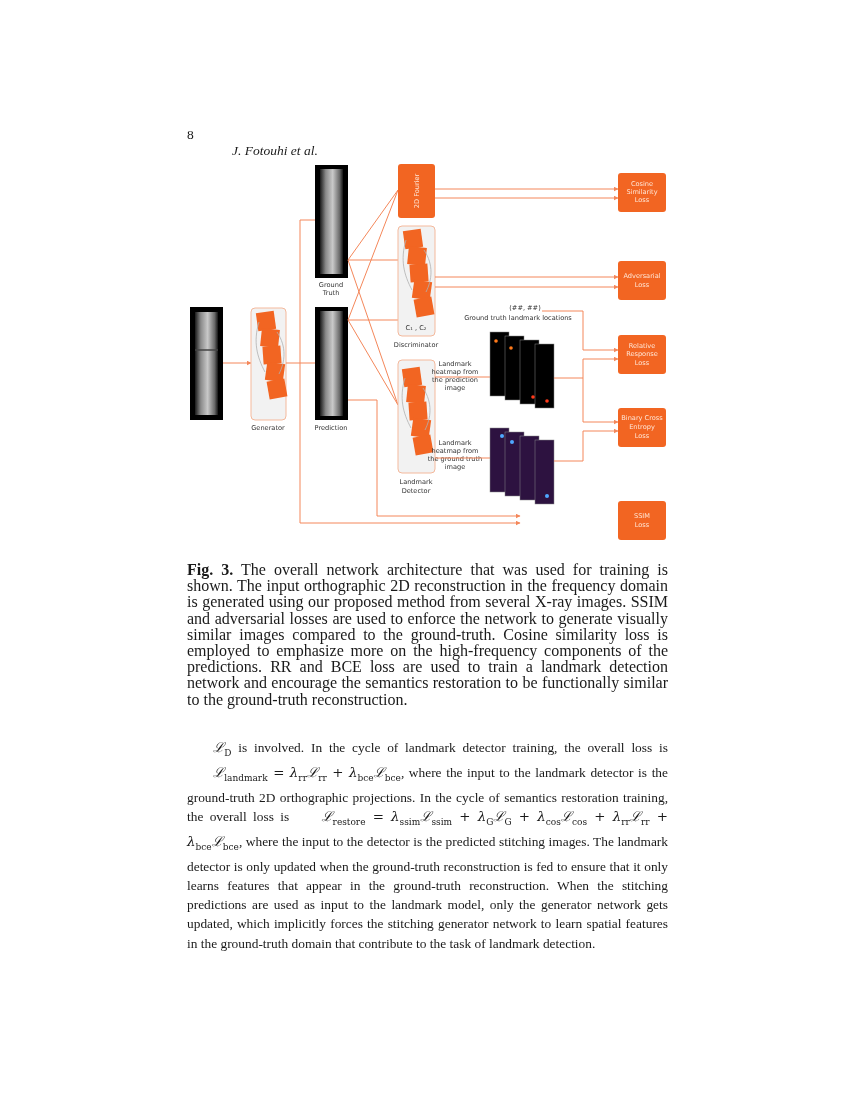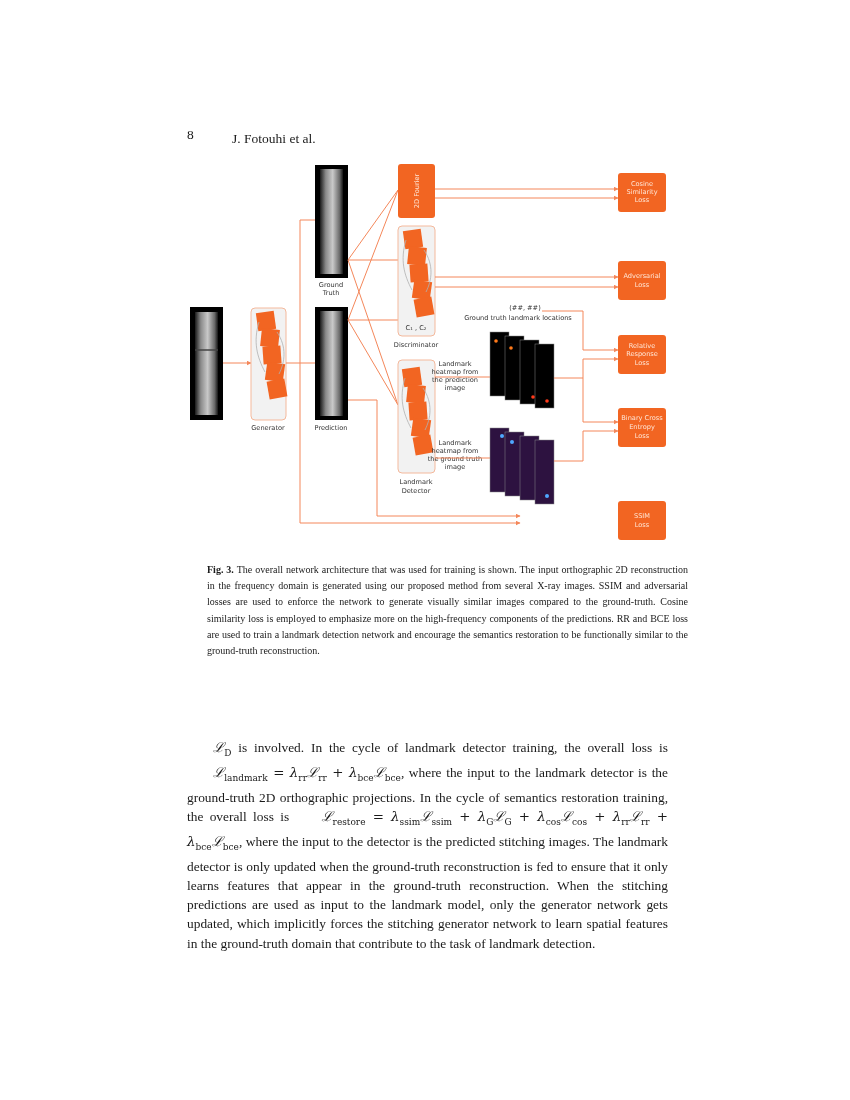--- a/index.html
+++ b/index.html
@@ -1,28 +1,28 @@
 <!DOCTYPE html>
 <html><head>
 <meta charset="utf-8">
 <style>
   html, body { margin: 0; padding: 0; background: #ffffff; }
   body { width: 850px; height: 1100px; position: relative; overflow: hidden;
          font-family: "Liberation Serif", "DejaVu Serif", serif; color: #1a1a1a; }
   .header { position: absolute; top: 127px; left: 187px; font-size: 13.5px; }
   .header .pnum { position: absolute; left: 0; top: 0; }
-  .header .authors { position: absolute; left: 45px; top: 4px; white-space: nowrap; }
+  .header .authors { position: absolute; left: 45px; top: 16px; white-space: nowrap; font-style: italic; }
 
   .figure { position: absolute; left: 185px; top: 160px; width: 485px; height: 385px; }
   .figure svg { width: 485px; height: 385px; display: block; }
   .fig-label { font-family: "DejaVu Sans", "Liberation Sans", sans-serif; font-size: 6.6px; fill: #333; }
   .loss-label { font-family: "DejaVu Sans", "Liberation Sans", sans-serif; font-size: 6.6px; fill: #ffe6d6; }
 
   .caption { position: absolute; left: 187px; top: 562px; width: 481px;
-             font-size: 10px; line-height: 16.2px; text-align: justify; margin-left: 20px; }
+             font-size: 16px; line-height: 16.2px; text-align: justify; }
   .caption b { font-weight: bold; }
 
   .body-text { position: absolute; left: 187px; top: 738px; width: 481px;
                font-size: 13.4px; line-height: 19.2px; text-align: justify; }
   .math { font-family: "DejaVu Serif", "Liberation Serif", serif; font-style: italic; margin-left: 26px; }
   sub { font-size: 9px; font-style: normal; }
 </style>
 </head>
 <body>
 

